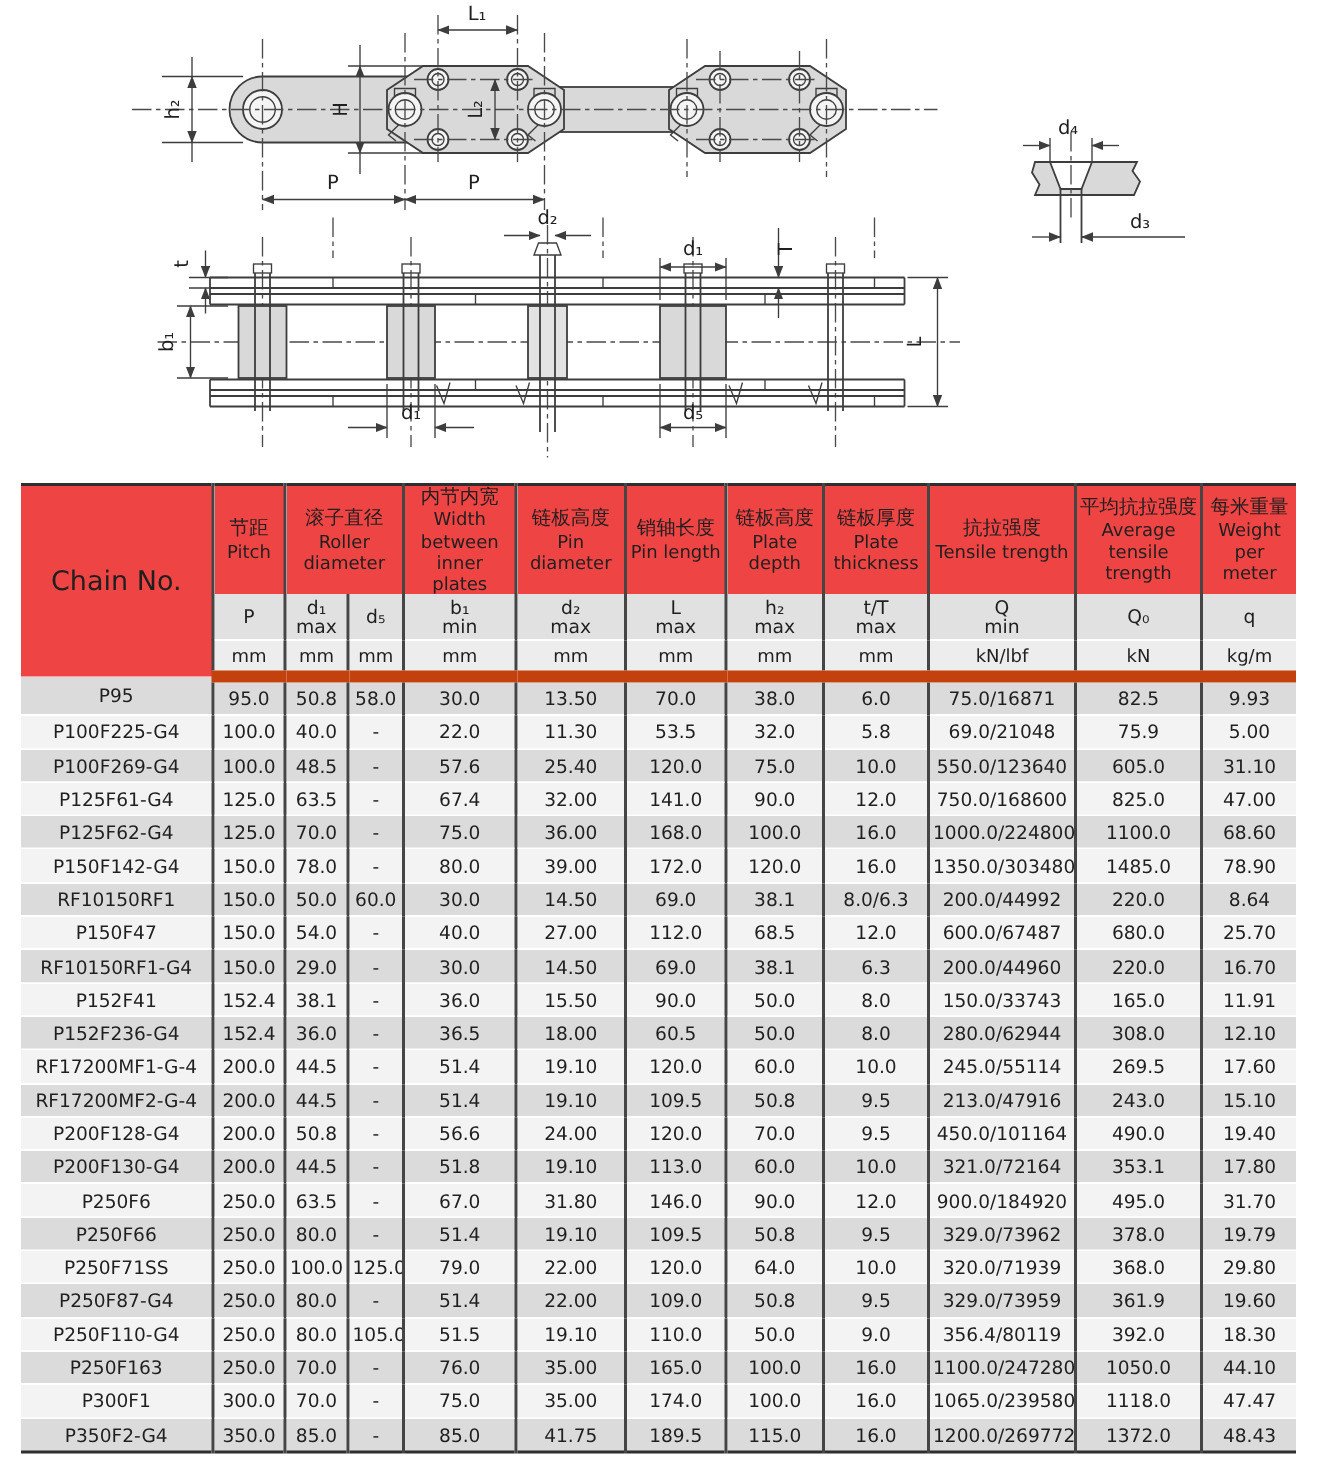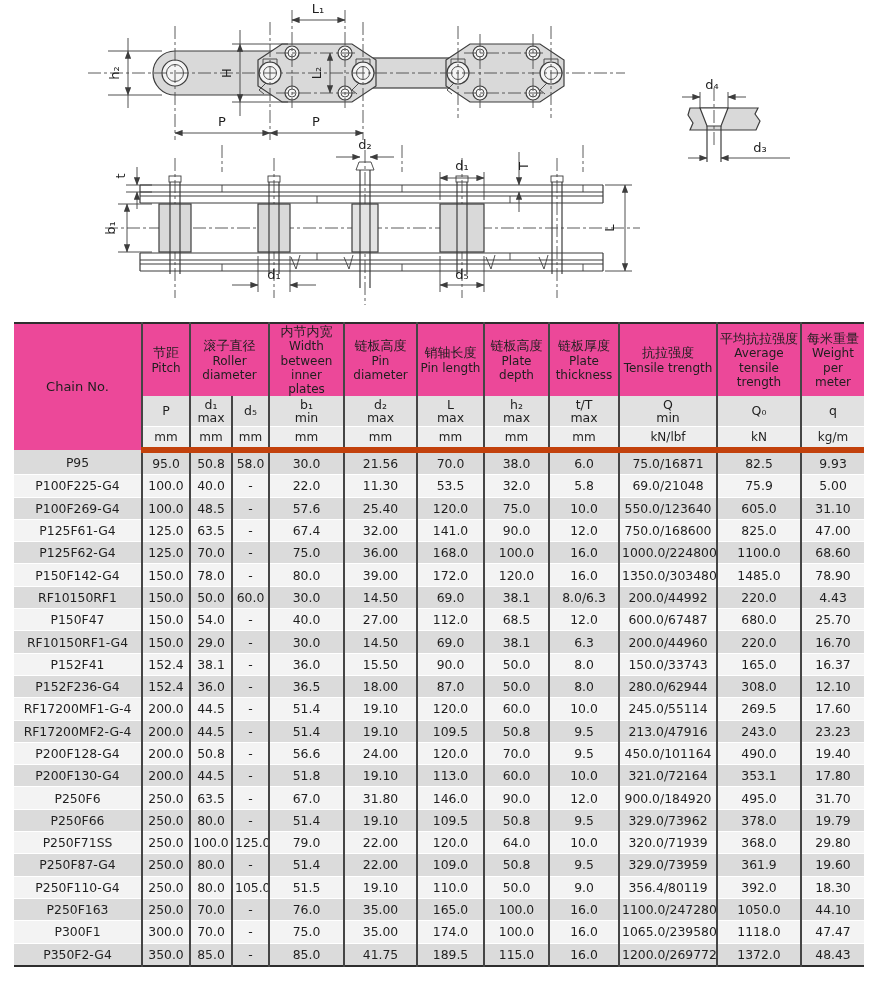--- a/index.html
+++ b/index.html
@@ -20,26 +20,26 @@
   table.spec{
     border-collapse:collapse;table-layout:fixed;width:850px;margin:3px 14px 0 14px;
     border-top:2px solid #2e2e2e;border-bottom:2px solid #2e2e2e;
   }
   table.spec th,table.spec td{
     text-align:center;vertical-align:middle;padding:0 2px;
     border-right:2px solid #454545;overflow:hidden;
     font-weight:normal;
   }
   table.spec th.lastcol,table.spec td:last-child{border-right:none;}
-  tr.r-title th{height:72px;background:#ec4899;line-height:1.18;}
+  tr.r-title th{height:72px;background:#ef4444;line-height:1.18;}
   tr.r-title .cn{font-size:13px;}
   tr.r-title .en{font-size:12px;}
-  th.chainno{background:#fdfdfd;font-size:13px;}
+  th.chainno{background:#fdfdfd;font-size:18px;}
   tr.r-sym th{height:30px;background:#e1e1e1;font-size:12.5px;line-height:1.05;border-bottom:1px solid #ffffff;}
-  tr.r-unit th{height:20px;background:#ededed;font-size:12px;border-bottom:6px solid #c2410c;}
+  tr.r-unit th{height:20px;background:#ededed;font-size:12px;border-bottom:8px solid #c2410c;}
   tbody td{height:21.3px;font-size:12.4px;border-bottom:1px solid #ffffff;}
   tbody tr:nth-child(odd){background:#dbdbdb;}
   tbody tr:nth-child(even){background:#f3f3f3;}
 </style>
 </head>
 <body>
 
 <div class="page">
 
   <svg width="878" height="315" viewBox="0 0 878 315">
@@ -394,21 +394,21 @@
         <th class="lastcol">kg/m</th>
       </tr>
     </thead>
     <tbody id="spec-tbody">
         <tr>
           <td>P95</td>
           <td>95.0</td>
           <td>50.8</td>
           <td>58.0</td>
           <td>30.0</td>
-          <td>21.56</td>
+          <td>13.50</td>
           <td>70.0</td>
           <td>38.0</td>
           <td>6.0</td>
           <td>75.0/16871</td>
           <td>82.5</td>
           <td>9.93</td>
         </tr>
         <tr>
           <td>P100F225-G4</td>
           <td>100.0</td>
@@ -484,21 +484,21 @@
           <td>150.0</td>
           <td>50.0</td>
           <td>60.0</td>
           <td>30.0</td>
           <td>14.50</td>
           <td>69.0</td>
           <td>38.1</td>
           <td>8.0/6.3</td>
           <td>200.0/44992</td>
           <td>220.0</td>
-          <td>4.43</td>
+          <td>8.64</td>
         </tr>
         <tr>
           <td>P150F47</td>
           <td>150.0</td>
           <td>54.0</td>
           <td>-</td>
           <td>40.0</td>
           <td>27.00</td>
           <td>112.0</td>
           <td>68.5</td>
@@ -526,30 +526,30 @@
           <td>152.4</td>
           <td>38.1</td>
           <td>-</td>
           <td>36.0</td>
           <td>15.50</td>
           <td>90.0</td>
           <td>50.0</td>
           <td>8.0</td>
           <td>150.0/33743</td>
           <td>165.0</td>
-          <td>16.37</td>
+          <td>11.91</td>
         </tr>
         <tr>
           <td>P152F236-G4</td>
           <td>152.4</td>
           <td>36.0</td>
           <td>-</td>
           <td>36.5</td>
           <td>18.00</td>
-          <td>87.0</td>
+          <td>60.5</td>
           <td>50.0</td>
           <td>8.0</td>
           <td>280.0/62944</td>
           <td>308.0</td>
           <td>12.10</td>
         </tr>
         <tr>
           <td>RF17200MF1-G-4</td>
           <td>200.0</td>
           <td>44.5</td>
@@ -568,21 +568,21 @@
           <td>200.0</td>
           <td>44.5</td>
           <td>-</td>
           <td>51.4</td>
           <td>19.10</td>
           <td>109.5</td>
           <td>50.8</td>
           <td>9.5</td>
           <td>213.0/47916</td>
           <td>243.0</td>
-          <td>23.23</td>
+          <td>15.10</td>
         </tr>
         <tr>
           <td>P200F128-G4</td>
           <td>200.0</td>
           <td>50.8</td>
           <td>-</td>
           <td>56.6</td>
           <td>24.00</td>
           <td>120.0</td>
           <td>70.0</td>

